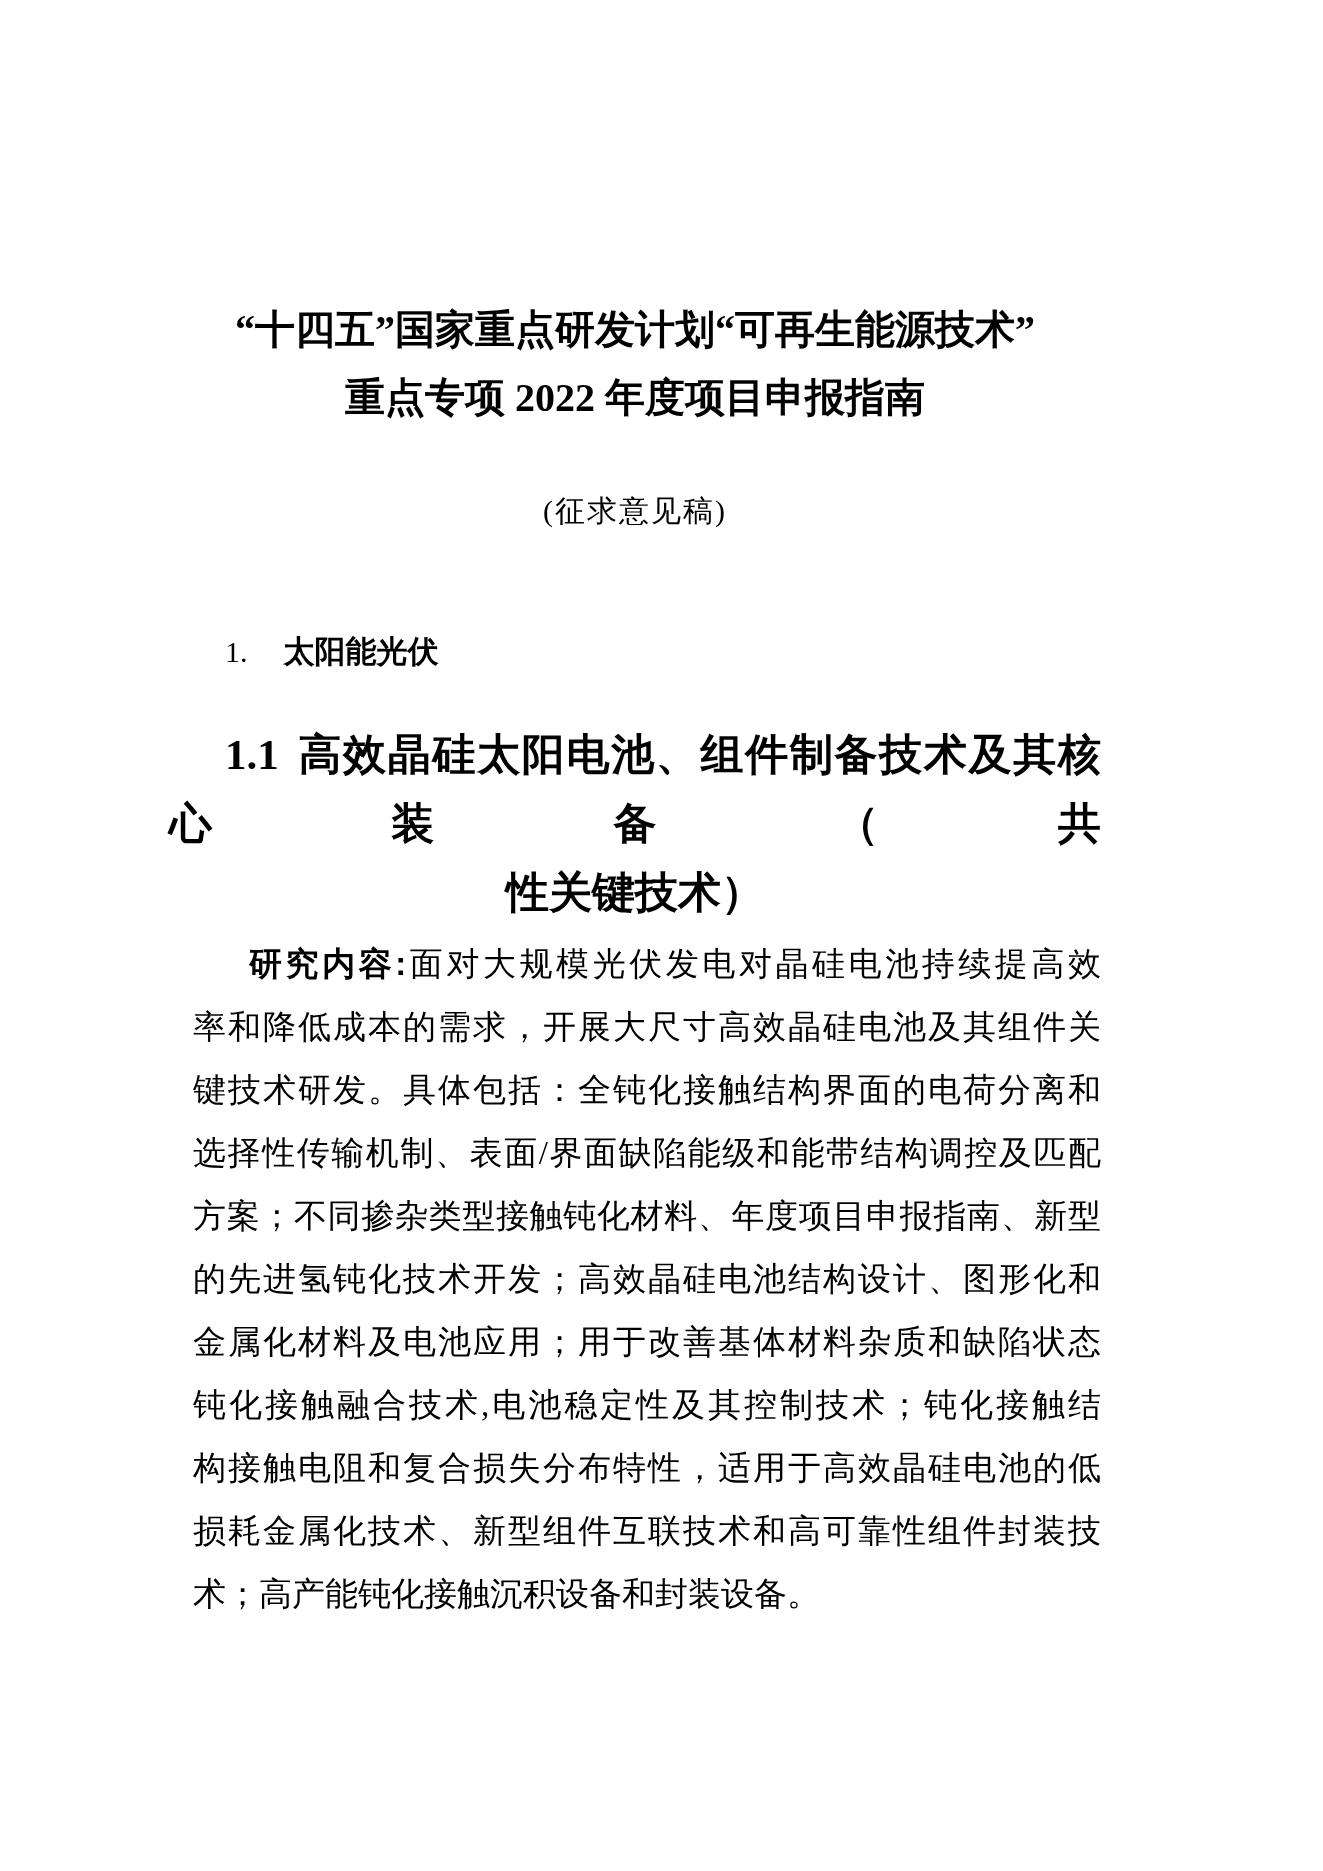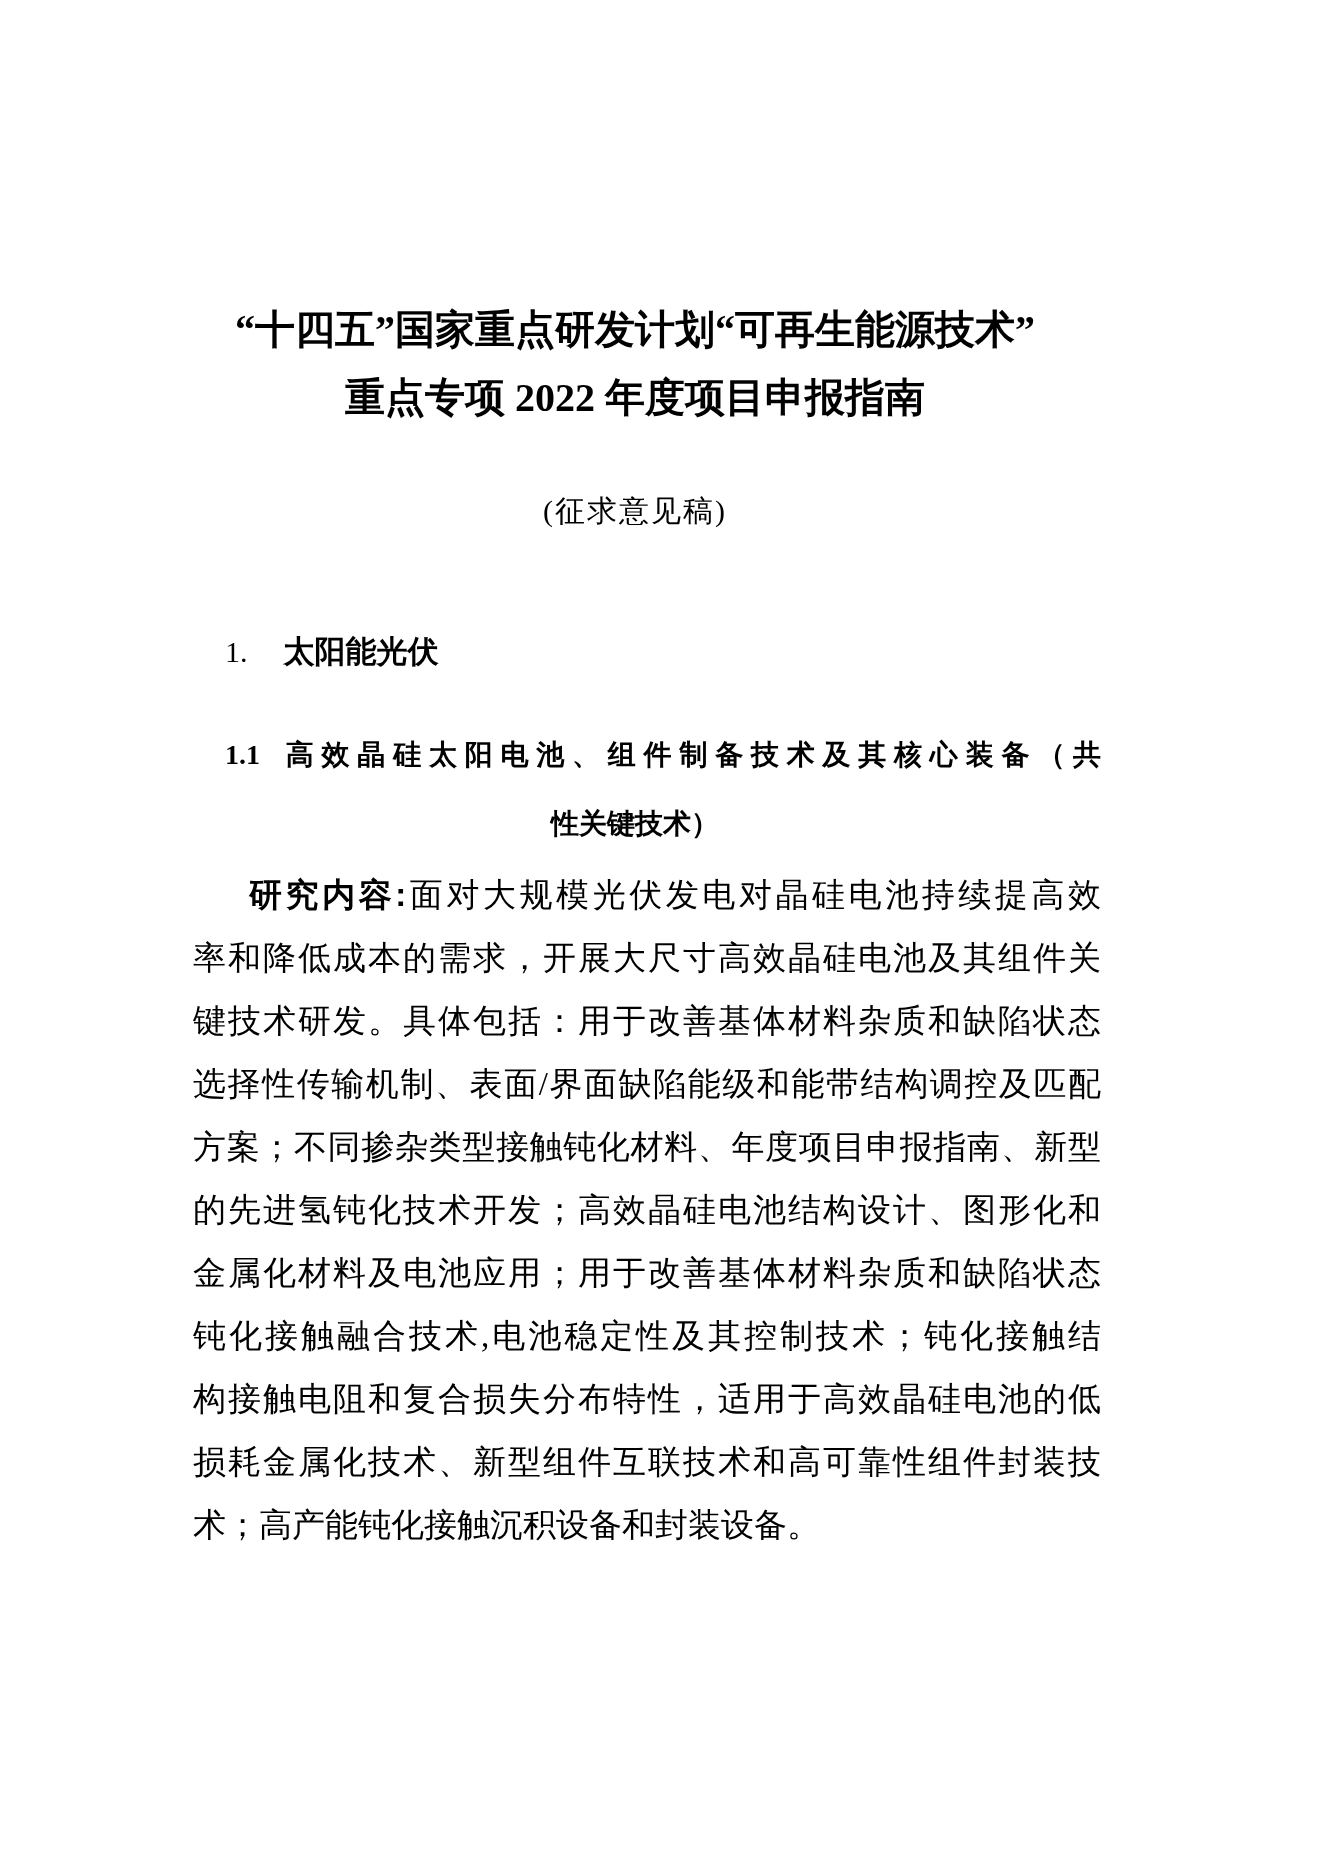--- a/index.html
+++ b/index.html
@@ -47,21 +47,21 @@
   }
   .h1 .txt {
     font-family: Liberation Sans, sans-serif;
     font-weight: bold;
     margin-left: 36px;
   }
   .h2 {
     margin-top: 47px;
     font-family: "Liberation Sans", sans-serif;
     font-weight: bold;
-    font-size: 28px;
+    font-size: 43px;
     line-height: 69px;
   }
   .h2 .line1 {
     text-indent: 56px;
     text-align: justify;
     text-align-last: justify;
   }
   .h2 .line2 {
     text-align: center;
   }
@@ -115,21 +115,21 @@
       <span class="num">1.1</span><span class="txt">高效晶硅太阳电池、组件制备技术及其核心装备（共</span>
     </div>
     <div class="line2">性关键技术）</div>
   </div>
 
   <div class="para p-research">
     <div class="jl first">
       <span class="lbl">研究内容:</span><span>面对大规模光伏发电对晶硅电池持续提高效</span>
     </div>
     <div class="jl">率和降低成本的需求，开展大尺寸高效晶硅电池及其组件关</div>
-    <div class="jl">键技术研发。具体包括：用于改善基体材料杂质和缺陷状态</div>
+    <div class="jl">键技术研发。具体包括：全钝化接触结构界面的电荷分离和</div>
     <div class="jl">选择性传输机制、表面/界面缺陷能级和能带结构调控及匹配</div>
     <div class="jl">方案；不同掺杂类型接触钝化材料、年度项目申报指南、新型</div>
     <div class="jl">的先进氢钝化技术开发；高效晶硅电池结构设计、图形化和</div>
     <div class="jl">金属化材料及电池应用；用于改善基体材料杂质和缺陷状态</div>
     <div class="jl">钝化接触融合技术,电池稳定性及其控制技术；钝化接触结</div>
     <div class="jl">构接触电阻和复合损失分布特性，适用于高效晶硅电池的低</div>
     <div class="jl">损耗金属化技术、新型组件互联技术和高可靠性组件封装技</div>
     <div class="ll">术；高产能钝化接触沉积设备和封装设备。</div>
   </div>
 

